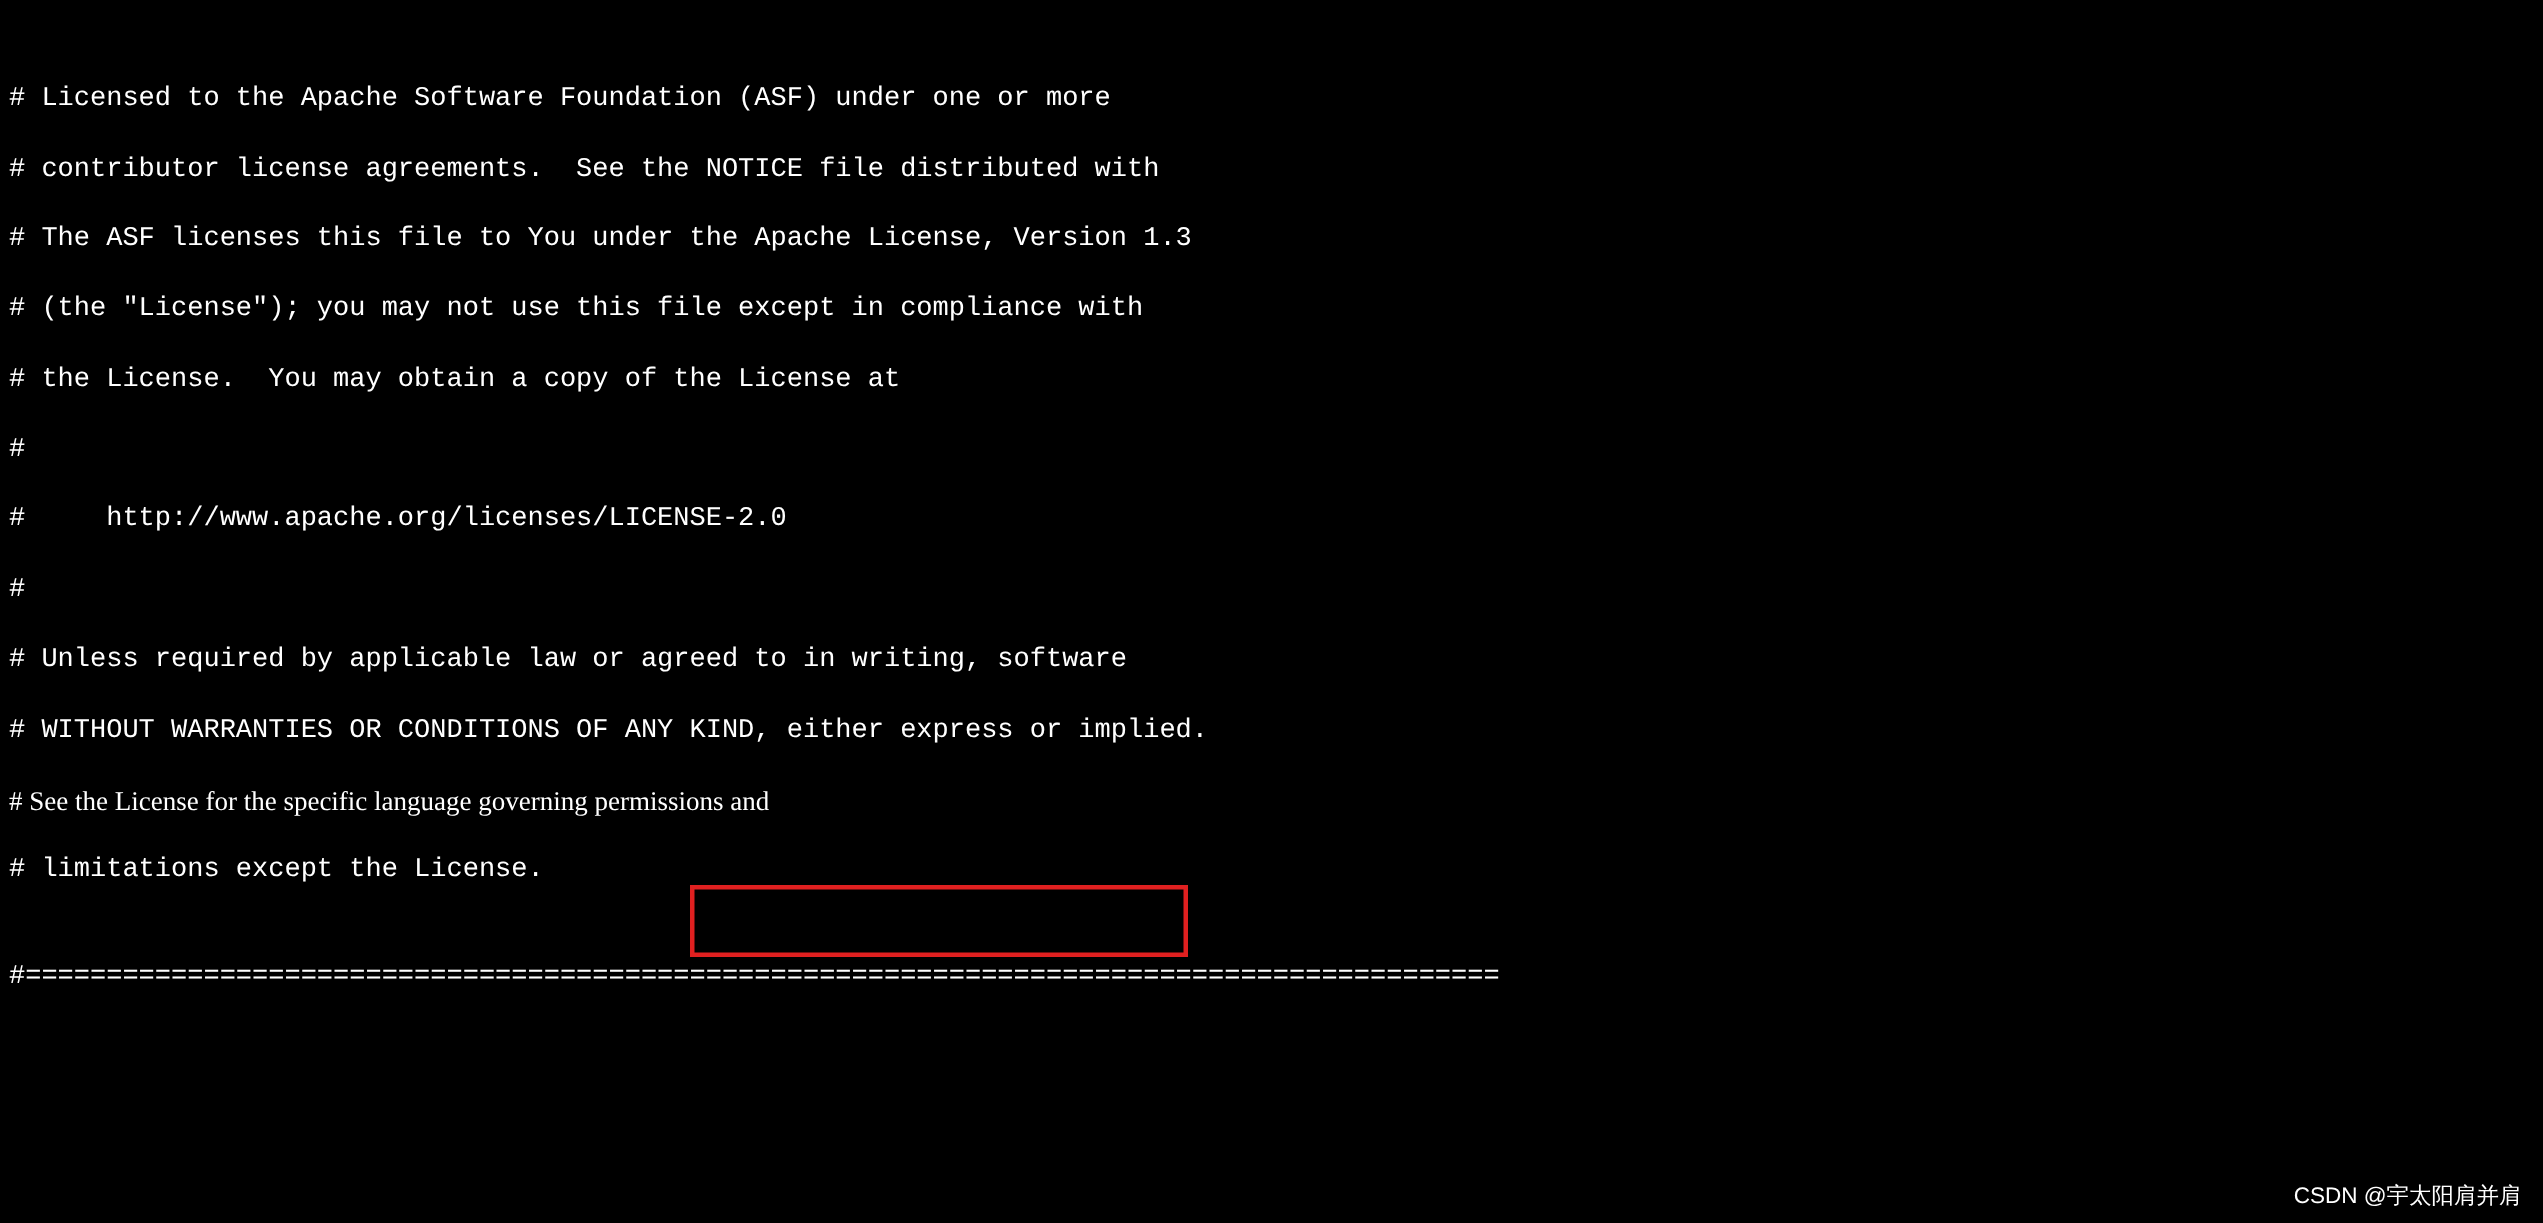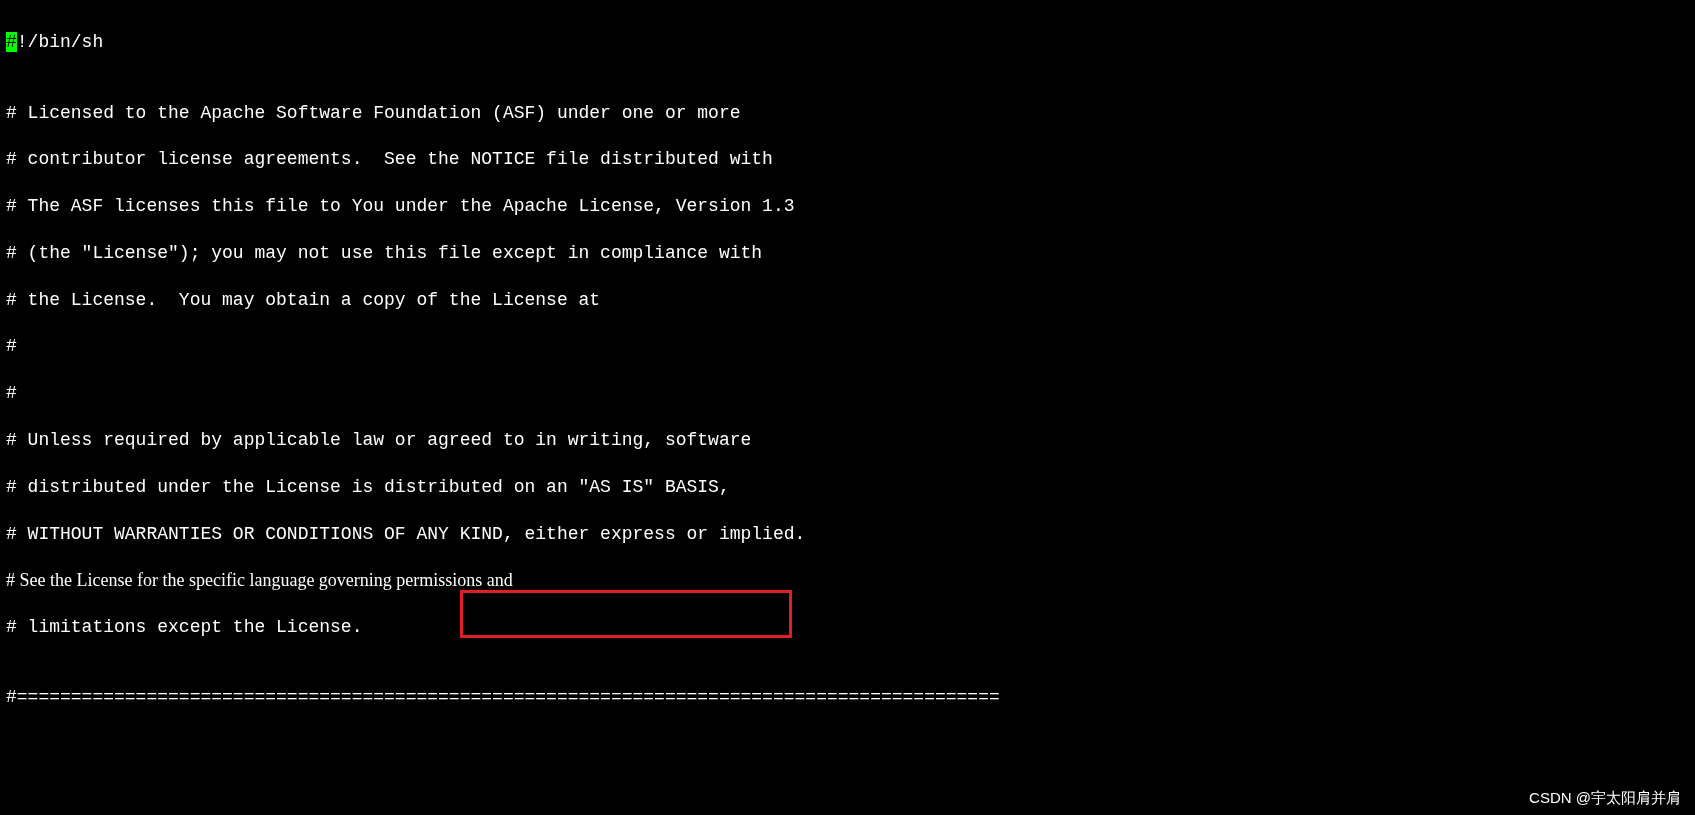--- a/index.html
+++ b/index.html
@@ -39,31 +39,30 @@
     right: 14px;
     color: #ffffff;
     font-family: "Microsoft YaHei", Arial, sans-serif;
     font-size: 15px;
   }
 </style>
 </head>
 <body>
 
 <div class="terminal">
-<span style="display: block;"><span class="cursor-block">#</span><span>!/bin/sh</span></span>
 <span style="display: block;"></span>
 <span style="display: block;"># Licensed to the Apache Software Foundation (ASF) under one or more</span>
 <span style="display: block;"># contributor license agreements.  See the NOTICE file distributed with</span>
 <span style="display: block;"># The ASF licenses this file to You under the Apache License, Version 1.3</span>
 <span style="display: block;"># (the "License"); you may not use this file except in compliance with</span>
 <span style="display: block;"># the License.  You may obtain a copy of the License at</span>
 <span style="display: block;">#</span>
+<span style="display: block;">#     http://www.apache.org/licenses/LICENSE-2.0</span>
 <span style="display: block;">#</span>
 <span style="display: block;"># Unless required by applicable law or agreed to in writing, software</span>
-<span style="display: block;"># distributed under the License is distributed on an "AS IS" BASIS,</span>
 <span style="display: block;"># WITHOUT WARRANTIES OR CONDITIONS OF ANY KIND, either express or implied.</span>
 <span style="display: block; font-family: Liberation Serif, serif;"># See the License for the specific language governing permissions and</span>
 <span style="display: block;"># limitations except the License.</span>
 <span style="display: block;"></span>
 <span style="display: block;">#===========================================================================================</span>
 
 
 
 
 

